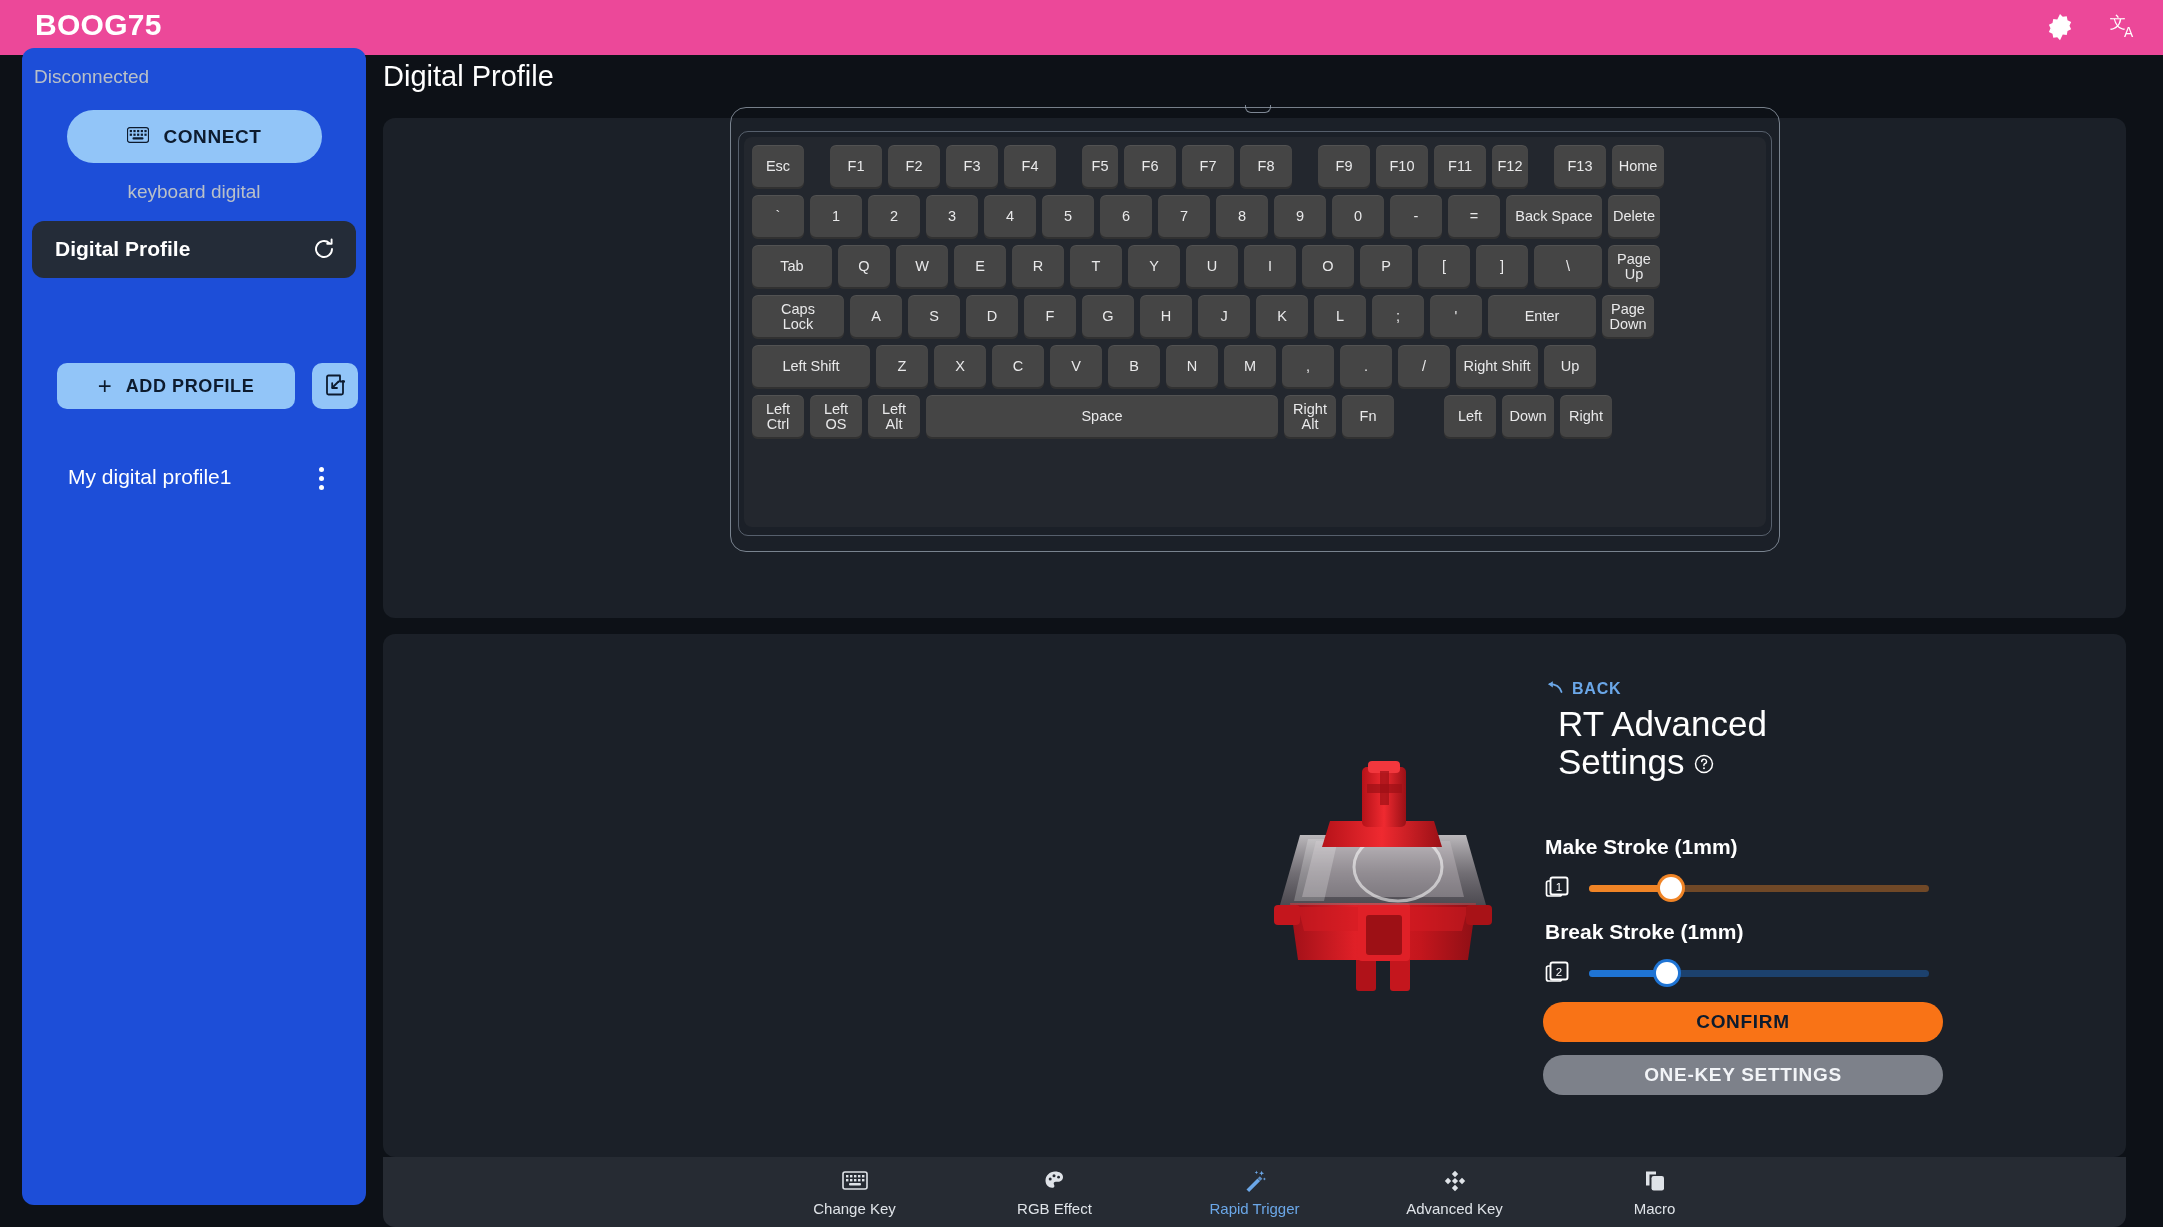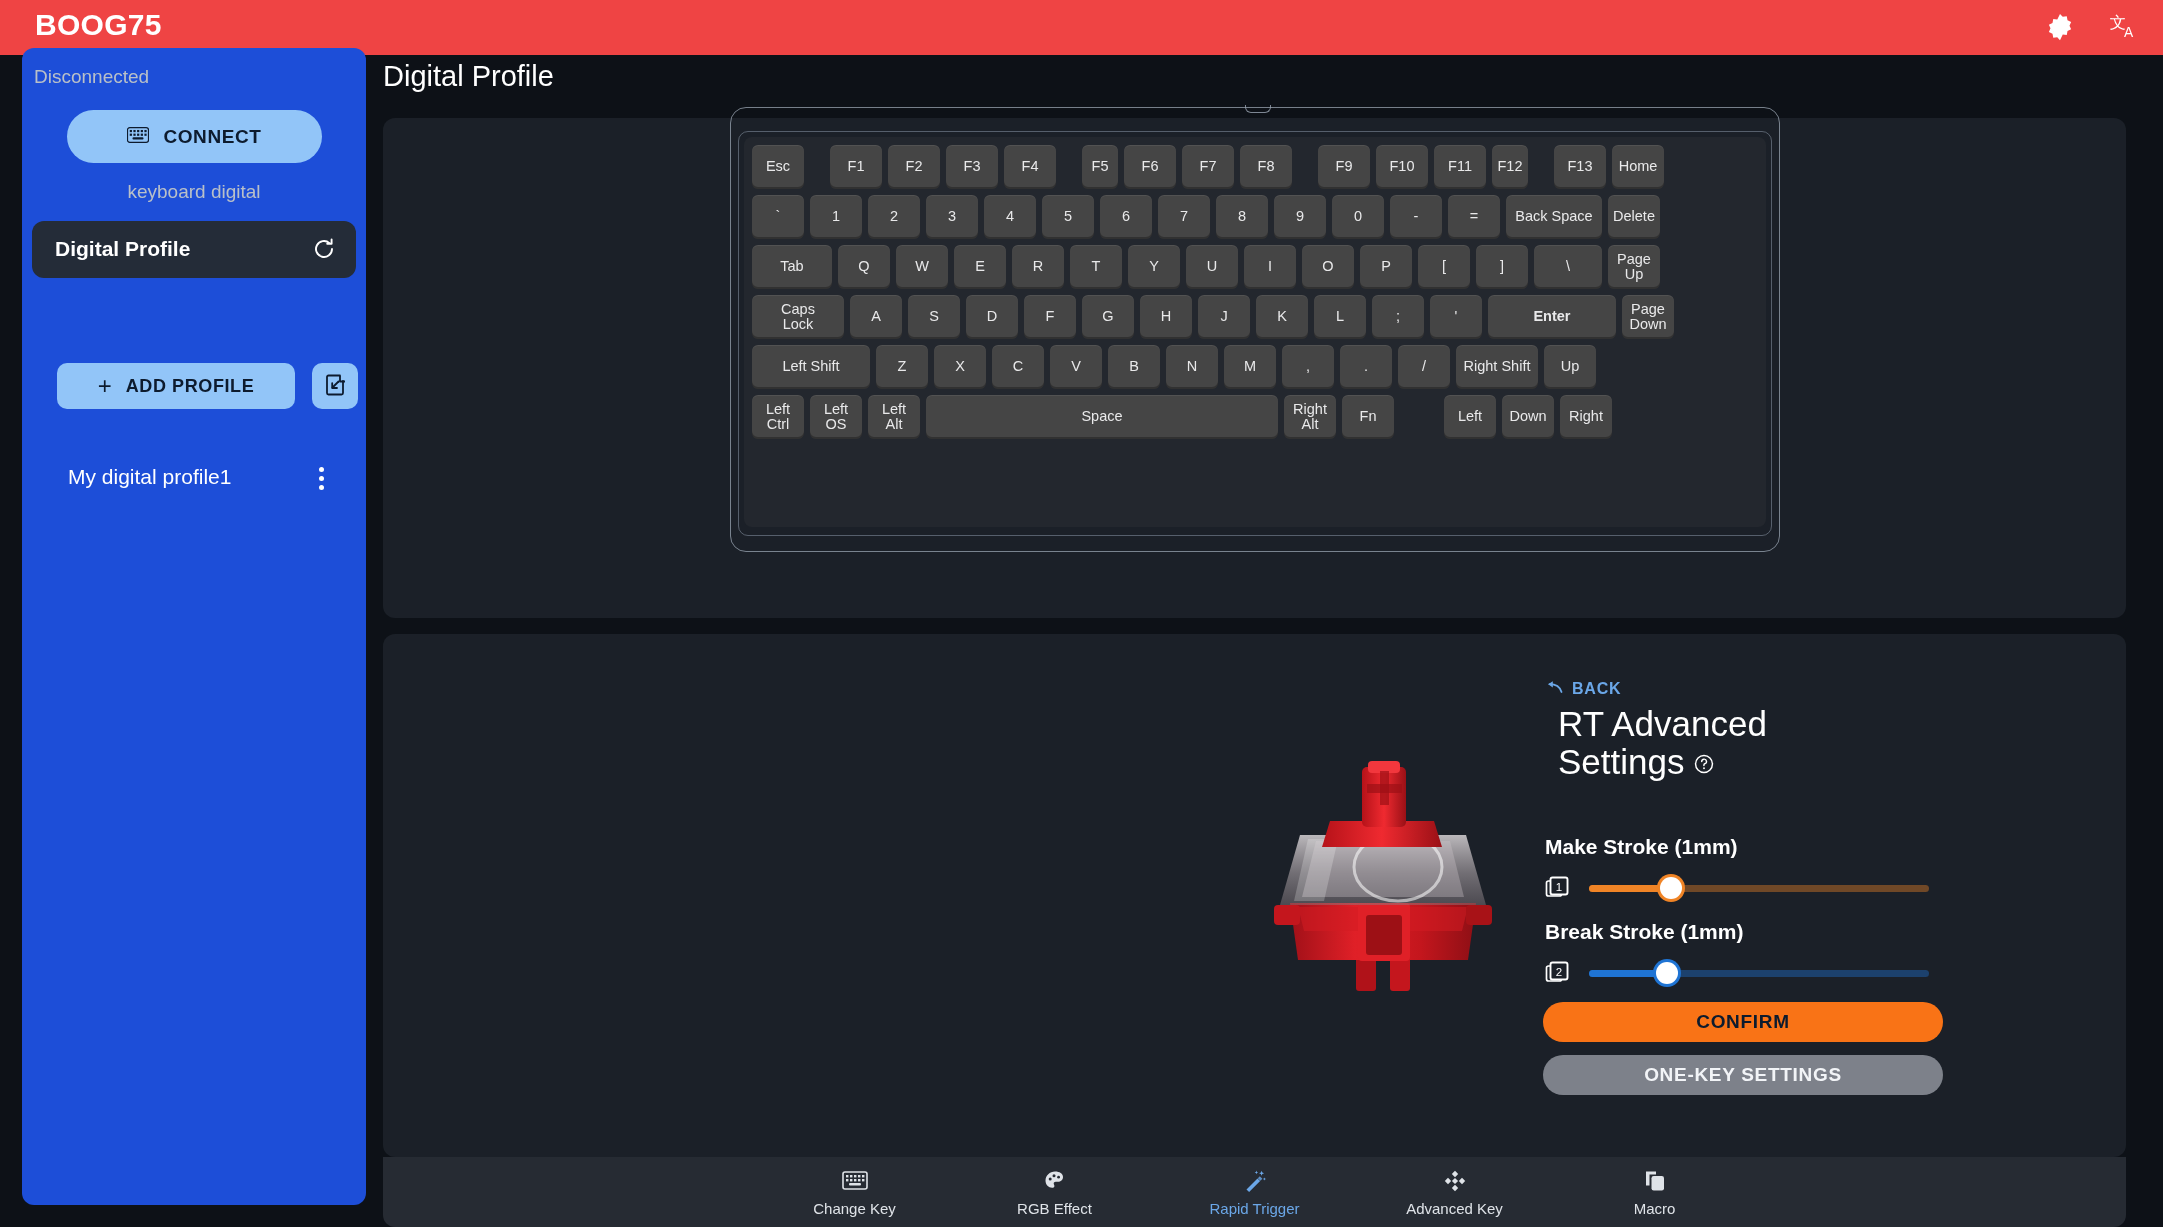--- a/index.html
+++ b/index.html
@@ -7,21 +7,21 @@
     width: 2163px; height: 1227px;
     background: #0d1117;
     font-family: "Liberation Sans", sans-serif;
     overflow: hidden;
   }
   #app { position: relative; width: 2163px; height: 1227px; background: #0d1117; }
 
   
   .topbar {
     position: absolute; left: 0; top: 0; width: 2163px; height: 55px;
-    background: #ef4444;
+    background: #ec4899;
   }
   .app-title {
     position: absolute; left: 35px; top: 8px;
     font-size: 30px; font-weight: bold; color: #ffffff; letter-spacing: .3px;
   }
   .topbar-icons { position: absolute; right: 22px; top: 10px; display: flex; gap: 30px; align-items: center; }
   .ticon { width: 34px; height: 34px; display: flex; align-items: center; justify-content: center; cursor: pointer; }
   .ticon svg { display: block; }
 
   
@@ -331,21 +331,21 @@
               <div class="key" style="width: 52px;">S</div>
               <div class="key" style="width: 52px;">D</div>
               <div class="key" style="width: 52px;">F</div>
               <div class="key" style="width: 52px;">G</div>
               <div class="key" style="width: 52px;">H</div>
               <div class="key" style="width: 52px;">J</div>
               <div class="key" style="width: 52px;">K</div>
               <div class="key" style="width: 52px;">L</div>
               <div class="key" style="width: 52px;">;</div>
               <div class="key" style="width: 52px;">'</div>
-              <div class="key" style="width: 128px; font-weight: bold;">Enter</div>
+              <div class="key" style="width: 108px;">Enter</div>
               <div class="key" style="width: 52px;">Page
 Down</div>
             </div>
             <div class="kb-row">
               <div class="key" style="width: 118px;">Left Shift</div>
               <div class="key" style="width: 52px;">Z</div>
               <div class="key" style="width: 52px;">X</div>
               <div class="key" style="width: 52px;">C</div>
               <div class="key" style="width: 52px;">V</div>
               <div class="key" style="width: 52px;">B</div>

